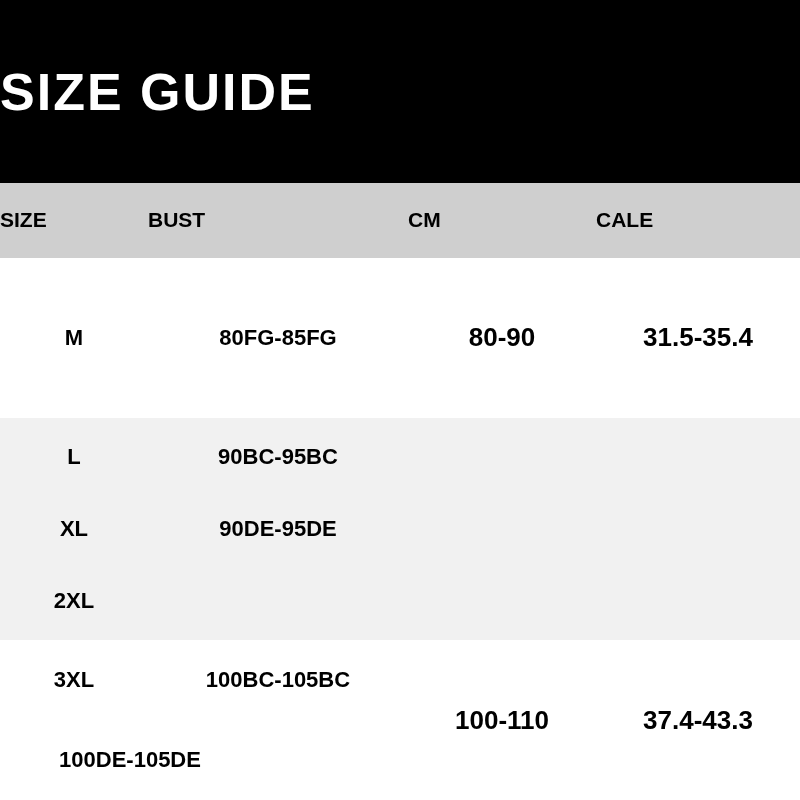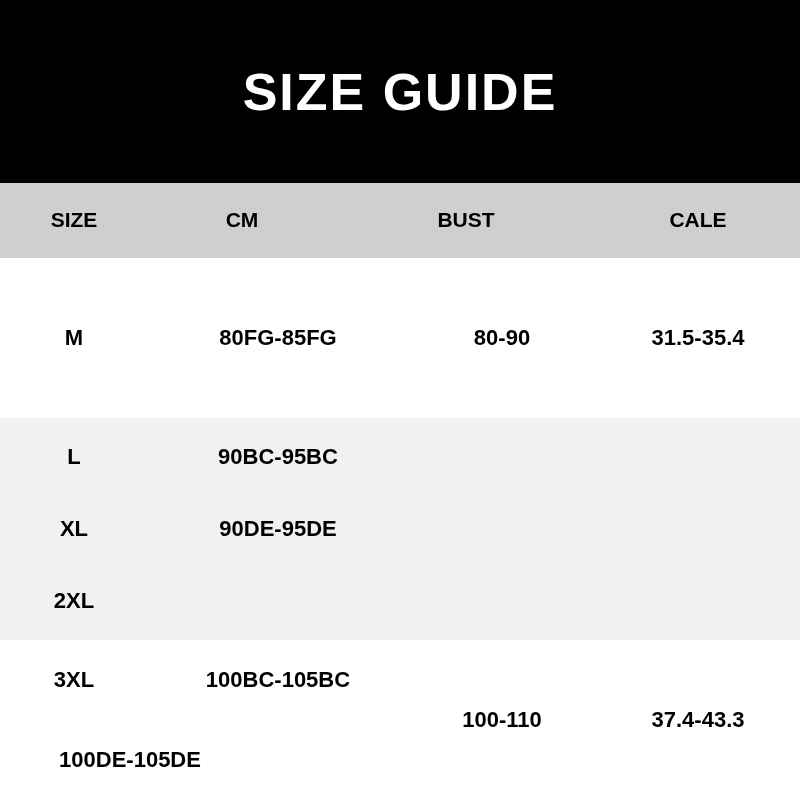--- a/index.html
+++ b/index.html
@@ -18,41 +18,41 @@
     height: 800px;
     display: flex;
     flex-direction: column;
     background: #ffffff;
   }
   .header-band {
     background: #000000;
     height: 191px;
     display: flex;
     align-items: center;
-    justify-content: center;
+    justify-content: flex-start;
   }
   .header-title {
     color: #ffffff;
     font-size: 52px;
     font-weight: bold;
     letter-spacing: 2px;
     text-align: center;
     line-height: 1;
   }
   .col-head-row {
     background: #cfcfcf;
     height: 78px;
     display: flex;
     align-items: center;
   }
   .col-head-row .cell {
     font-size: 21px;
     font-weight: bold;
     color: #000000;
-    text-align: center;
+    text-align: left;
   }
   .c1 { width: 148px; }
   .c2 { width: 260px; }
   .c3 { width: 188px; }
   .c4 { width: 204px; }
 
   .group {
     display: flex;
     align-items: stretch;
   }
@@ -80,21 +80,21 @@
     width: 260px;
     text-align: center;
     font-size: 22px;
     font-weight: bold;
     color: #000;
   }
   .merged {
     display: flex;
     align-items: center;
     justify-content: center;
-    font-size: 22px;
+    font-size: 26px;
     font-weight: bold;
     color: #000;
   }
   .merged.cm { width: 188px; }
   .merged.cale { width: 204px; }
 
   .g1 { height: 160px; }
   .g1 .row { height: 160px; }
   .g2 { height: 232px; }
   .g2 .row { height: 72px; }
@@ -105,22 +105,22 @@
 <body>
 
 <div class="size-guide">
 
   <div class="header-band">
     <div class="header-title">SIZE GUIDE</div>
   </div>
 
   <div class="col-head-row">
     <div class="cell c1">SIZE</div>
+    <div class="cell c2">BUST</div>
     <div class="cell c3">CM</div>
-    <div class="cell c2">BUST</div>
     <div class="cell c4">CALE</div>
   </div>
 
   <div class="group light g1">
     <div class="group-rows">
       <div class="row">
         <div class="size-cell">M</div>
         <div class="bust-cell">80FG-85FG</div>
       </div>
     </div>

